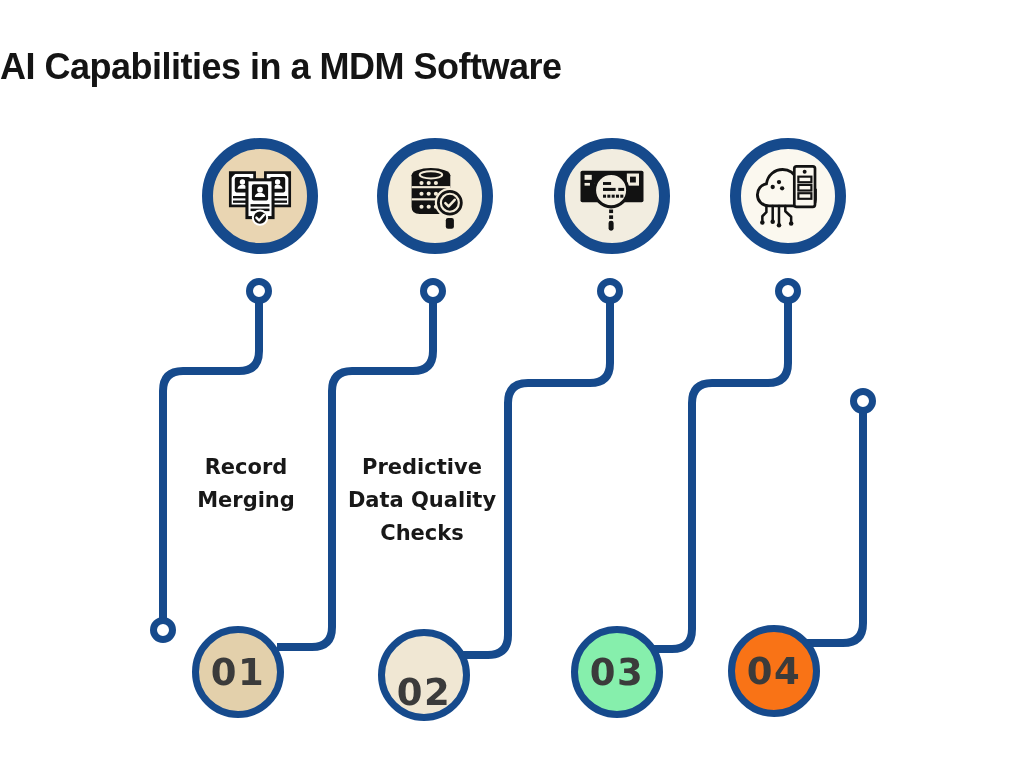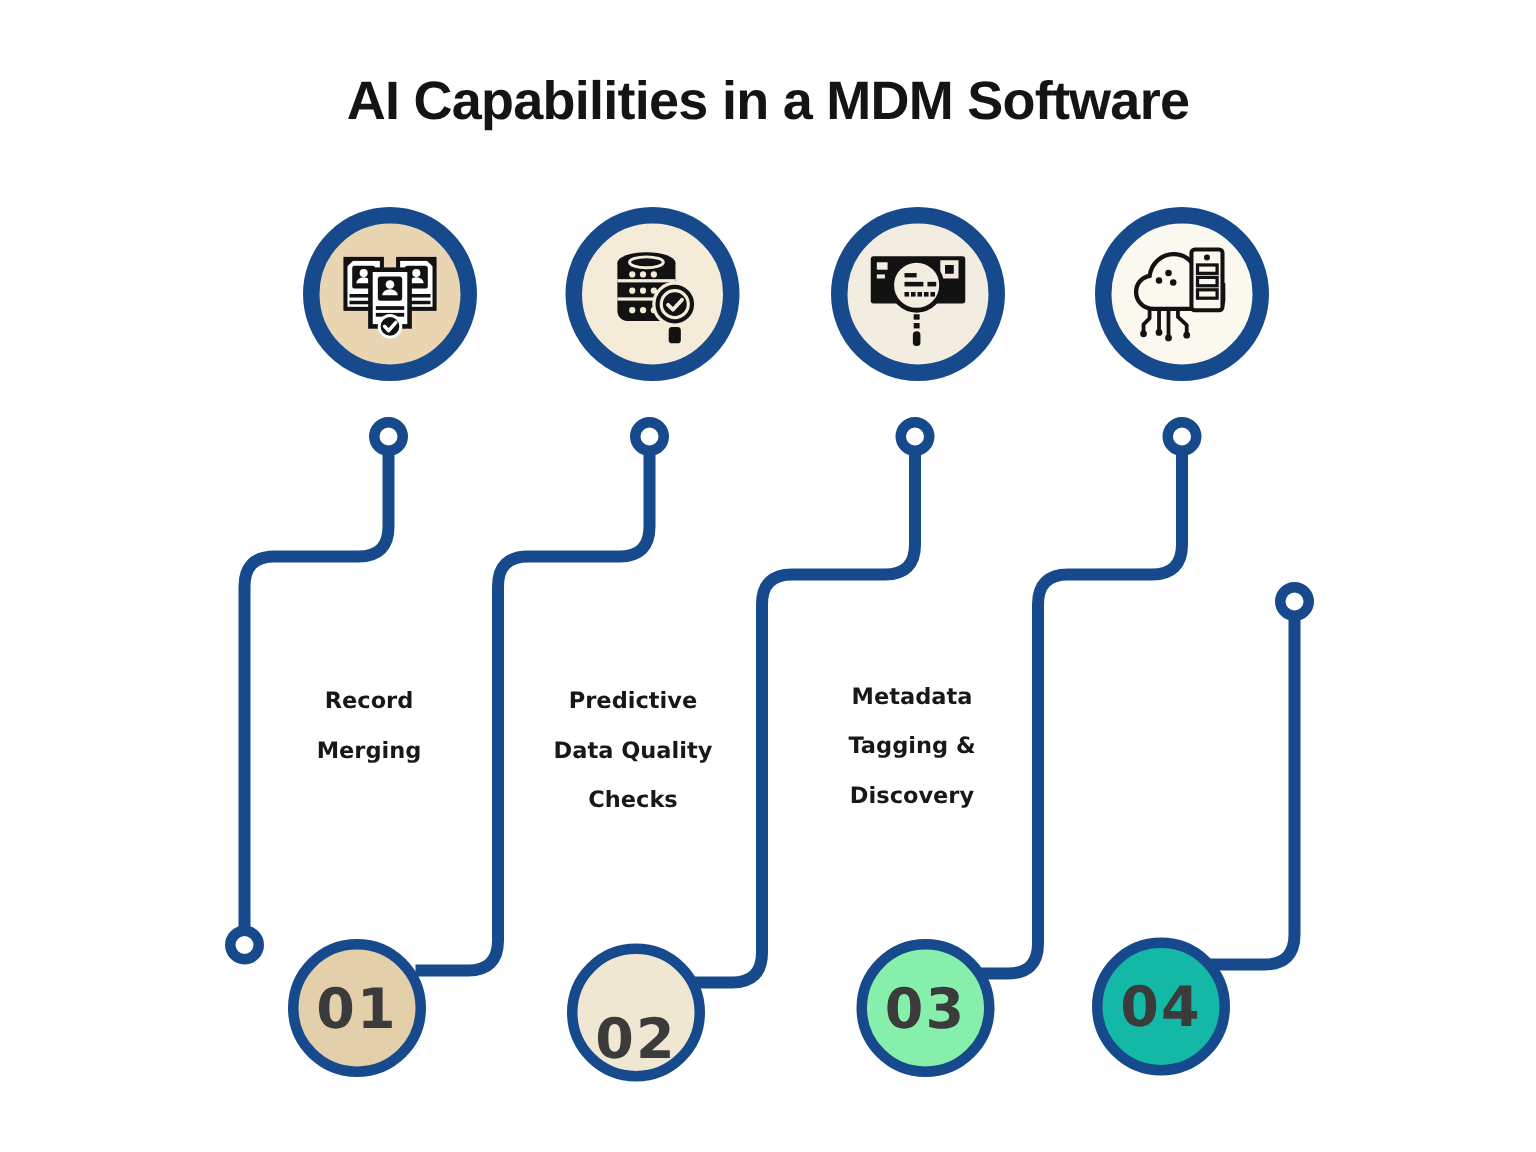--- a/index.html
+++ b/index.html
@@ -1,34 +1,34 @@
 <!DOCTYPE html>
 <html><head>
 <meta charset="utf-8">
 <style>
   html,body{margin:0;padding:0;background:#ffffff;}
   .canvas{
     position:relative;width:1024px;height:768px;background:#ffffff;overflow:hidden;
     font-family:"DejaVu Sans","Liberation Sans",sans-serif;
   }
   .title{
-    position:absolute;top:46px;left:0;width:100%;text-align:center;
+    position:absolute;top:46px;left:0;width:100%;
     font-family:"Liberation Sans",sans-serif;font-weight:700;font-size:36px;
     letter-spacing:-0.5px;color:#141414;
   }
   .connectors{position:absolute;left:0;top:0;}
   .icon-circle{
     position:absolute;top:138px;width:94px;height:94px;border-radius:50%;
     border:11px solid #164a8c;display:flex;align-items:center;justify-content:center;
     box-sizing:content-box;
   }
   .icon-circle svg{display:block;}
   .step-label{
     position:absolute;top:451px;width:196px;text-align:center;
-    font-weight:700;font-size:15px;line-height:33px;color:#181818;
+    font-weight:700;font-size:21px;line-height:33px;color:#181818;
   }
   .num-circle{
     position:absolute;width:78px;height:78px;border-radius:50%;
     border:7px solid #164a8c;display:flex;align-items:center;justify-content:center;
     box-sizing:content-box;
   }
   .num-circle span{
     font-weight:700;font-size:37px;letter-spacing:1.5px;color:#3b3b3b;
     font-family:"DejaVu Sans",sans-serif;
   }
@@ -173,32 +173,27 @@
 
   <div class="step-label" id="label-1">
     <div>Record</div>
     <div>Merging</div>
   </div>
   <div class="step-label" id="label-2">
     <div>Predictive</div>
     <div>Data Quality</div>
     <div>Checks</div>
   </div>
-  <div class="step-label" id="label-3">
-    <div>Metadata</div>
-    <div>Tagging &amp;</div>
-    <div>Discovery</div>
-  </div>
 
   <div class="num-circle" id="num-1" style="background-color: rgb(227, 208, 171);">
     <span>01</span>
   </div>
   <div class="num-circle" id="num-2" style="background-color: rgb(240, 231, 211);">
     <span>02</span>
   </div>
   <div class="num-circle" id="num-3" style="background-color: #86efac;">
     <span>03</span>
   </div>
-  <div class="num-circle" id="num-4" style="background-color: #14b8a6;">
+  <div class="num-circle" id="num-4" style="background-color: #f97316;">
     <span>04</span>
   </div>
 
 </div>
 
 </body></html>

